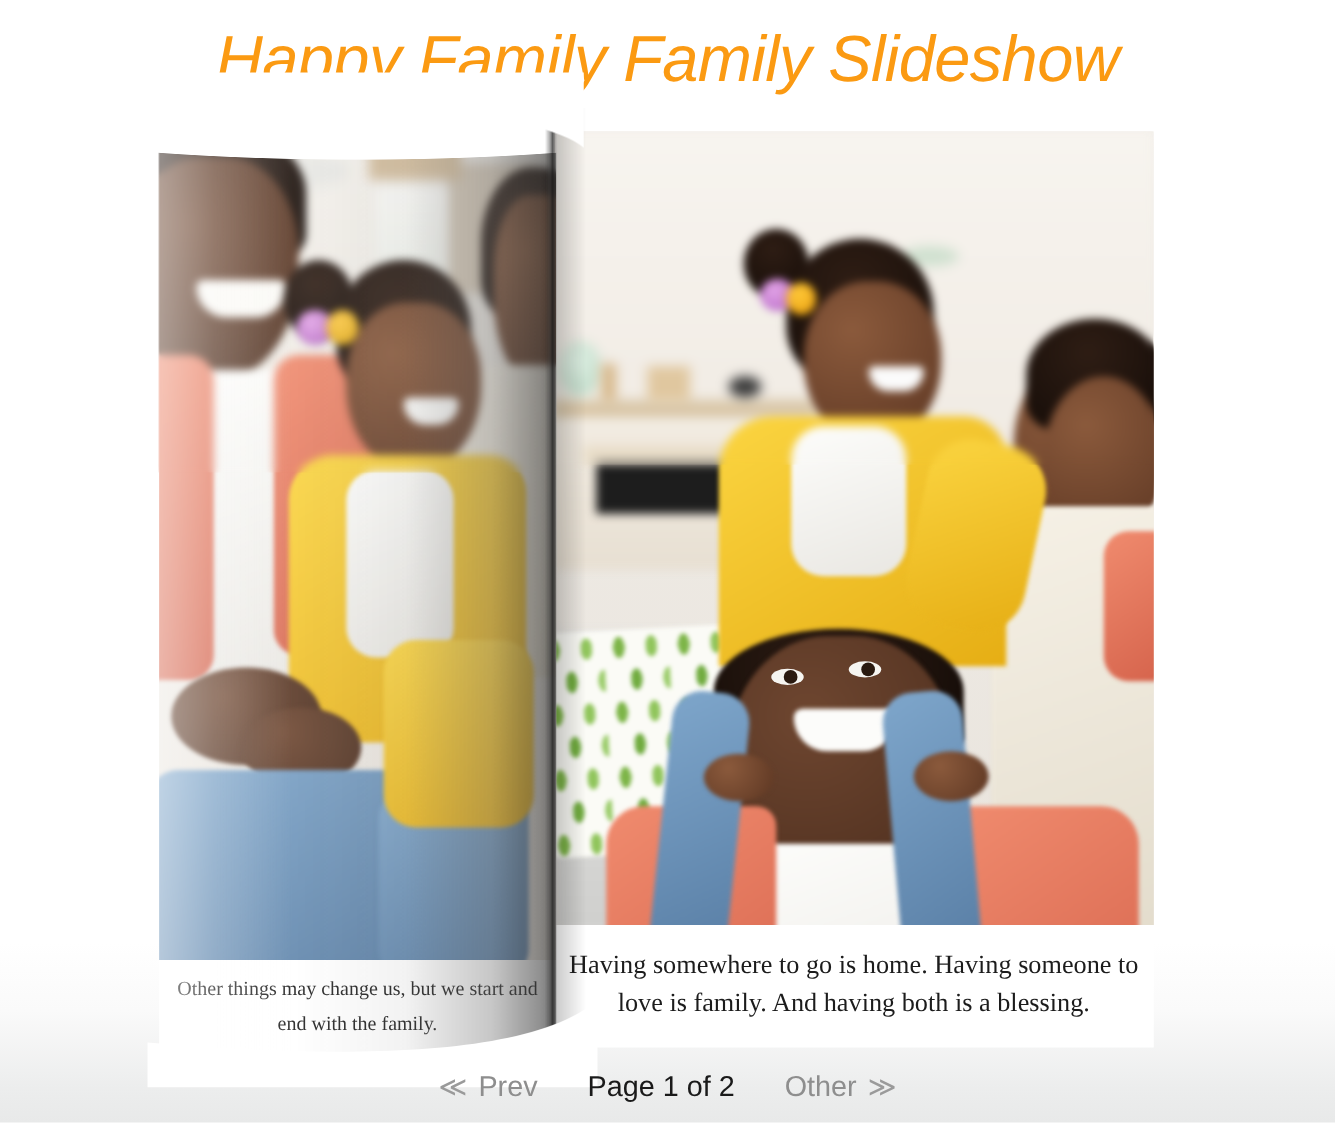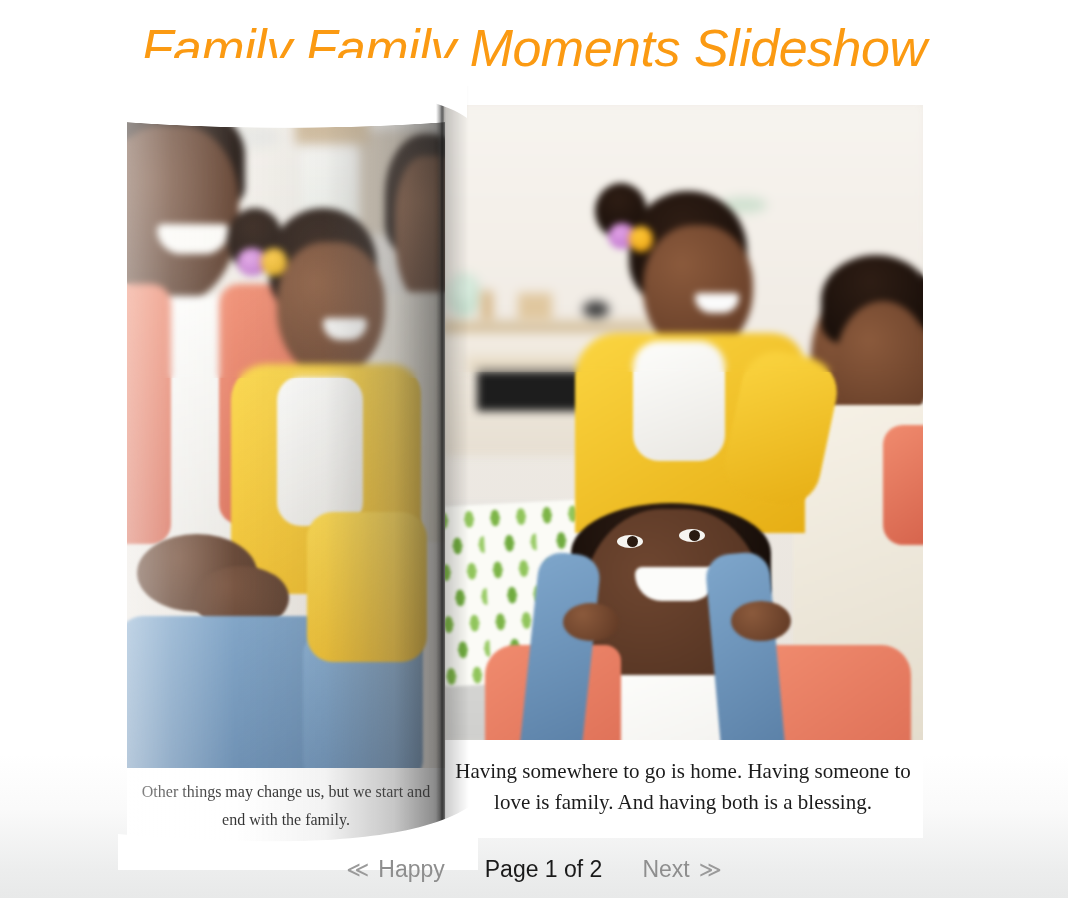--- a/index.html
+++ b/index.html
@@ -290,21 +290,21 @@
   .page-indicator {
     font-family: "Liberation Sans", sans-serif;
     font-size: 23px;
     color: #1a1a1a;
     white-space: nowrap;
   }
 </style>
 </head>
 <body>
 
-<div class="title">Family Family Moments Slideshow</div>
+<div class="title">Happy Family Family Slideshow</div>
 
 <div class="book-stage">
 
   <div class="page-right">
 
     <div class="photo">
       <div class="scene">
 
         <div class="room-a"></div>
         <div class="softer" style="position:absolute;left:0;top:0;width:480px;height:300px;background:linear-gradient(to bottom,#f7f4ef,#efe9e1);"></div>
@@ -435,22 +435,22 @@
     <path d="M0,0 L340,0 L340,60 C300,28 120,16 0,20 Z" fill="#ffffff"></path>
   </svg>
   <svg class="curl-bottom-cut" viewBox="0 0 360 70" preserveAspectRatio="none">
     <path d="M0,70 L360,70 L360,0 C300,52 120,44 0,34 Z" fill="#ffffff"></path>
   </svg>
 </div>
 
 <div class="nav">
   <button class="nav-btn">
     <span class="nav-chev">≪</span>
-    <span>Happy</span>
+    <span>Prev</span>
   </button>
 
   <div class="page-indicator">Page 1 of 2</div>
 
   <button class="nav-btn">
-    <span>Next</span>
+    <span>Other</span>
     <span class="nav-chev">≫</span>
   </button>
 </div>
 
 </body></html>

